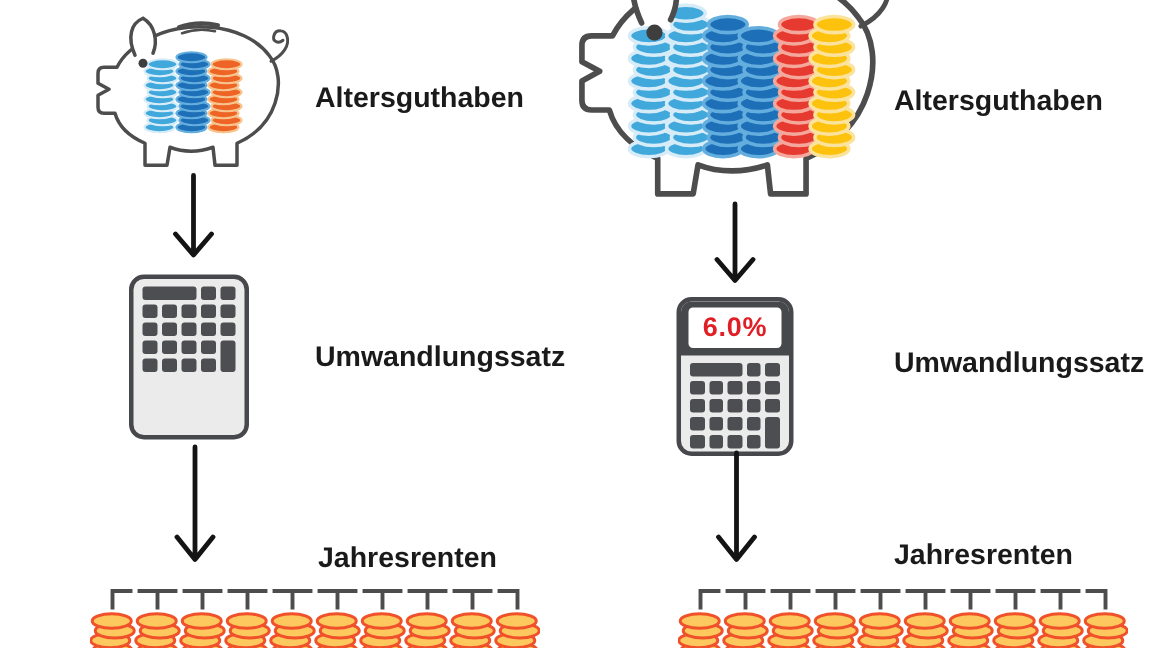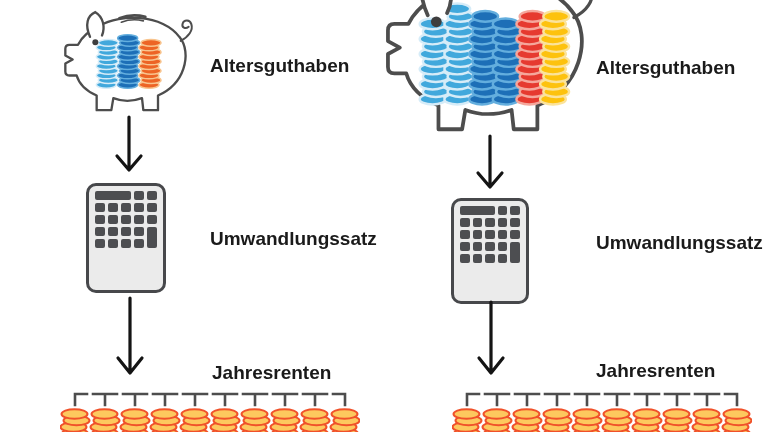--- a/index.html
+++ b/index.html
@@ -260,20 +260,23 @@
       <circle cx="56" cy="50" r="5" fill="#3e3e3e"></circle>
     </svg>
 
     <div class="label" style="left:596px;top:58px;">Altersguthaben</div>
 
     <svg class="arrow" style="left:474px;top:134px;" width="32" height="62" viewBox="0 0 32 62">
       <path d="M16 2 L16 52 M4 39 L16 53 L28 39" fill="none" stroke="#141414" stroke-width="3.2" stroke-linecap="round" stroke-linejoin="round"></path>
     </svg>
 
     <div class="calc" style="left:451px;top:198px;width:78px;height:106px;">
+      <div class="top">
+        <div class="display" style="color: rgb(224, 30, 37);">6.0%</div>
+      </div>
       <div class="keys">
           <div class="key" style="grid-area: 1 / 1 / auto / span 3;"></div>
           <div class="key" style="grid-area: 1 / 4;"></div>
           <div class="key" style="grid-area: 1 / 5;"></div>
           <div class="key" style="grid-area: 2 / 1;"></div>
           <div class="key" style="grid-area: 2 / 2;"></div>
           <div class="key" style="grid-area: 2 / 3;"></div>
           <div class="key" style="grid-area: 2 / 4;"></div>
           <div class="key" style="grid-area: 2 / 5;"></div>
           <div class="key" style="grid-area: 3 / 1;"></div>

